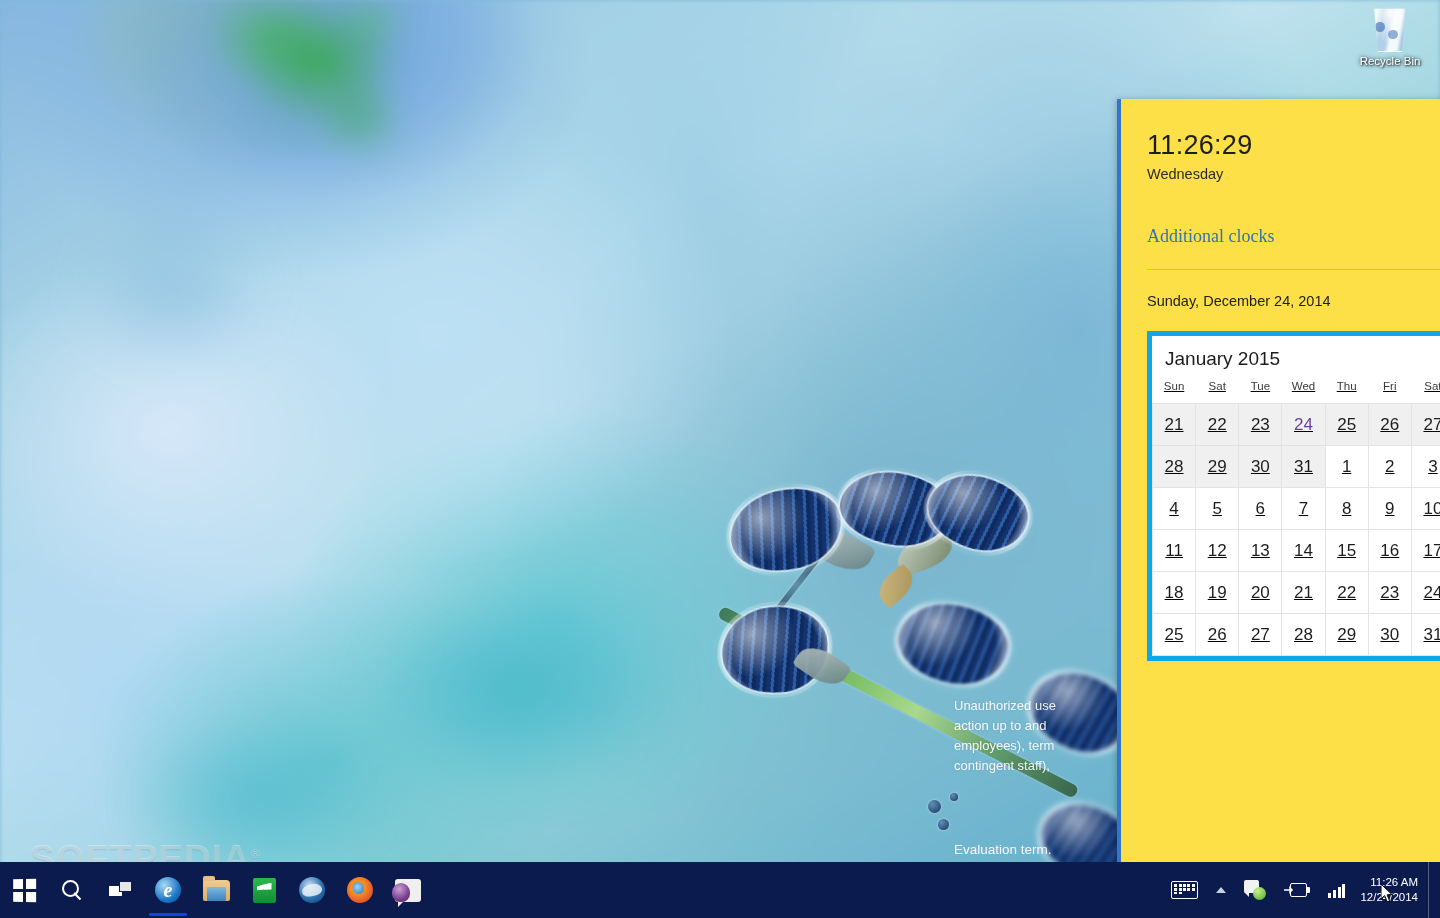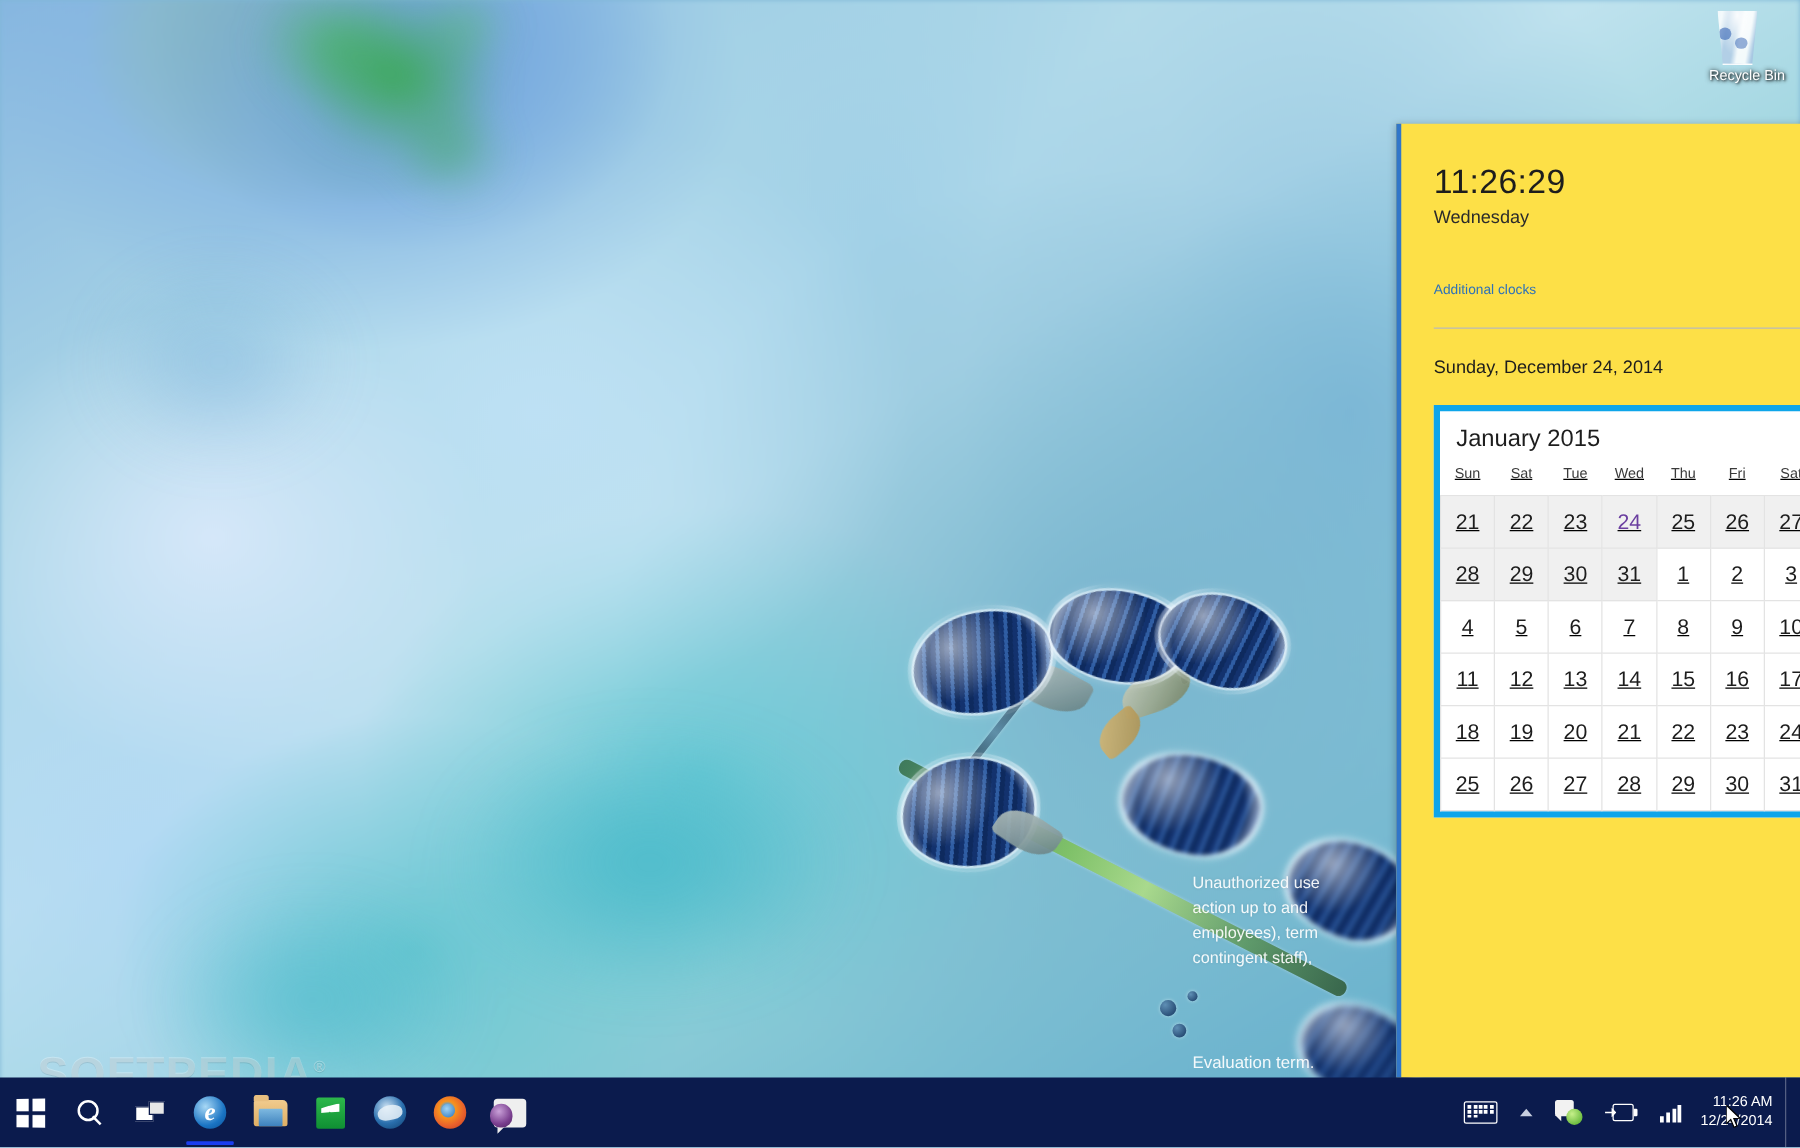--- a/index.html
+++ b/index.html
@@ -117,21 +117,21 @@
   #softpedia-mark {
     position:absolute; left:30px; top:838px;
     font-size:37px; font-weight:bold; letter-spacing:1px;
     color:rgba(255,255,255,.30); text-shadow:0 1px 0 rgba(0,0,0,.10);
   }
   #softpedia-mark sup { font-size:13px; vertical-align:super; }
 
   
   #recycle-bin {
     position:absolute; left:1352px; top:6px; width:76px;
-    text-align:right; cursor:default;
+    text-align:center; cursor:default;
   }
   #recycle-bin .rb-glyph {
     width:42px; height:46px; margin:0 auto 3px;
     background:
       radial-gradient(ellipse at 50% 12%, rgba(255,255,255,.95), rgba(255,255,255,0) 60%),
       linear-gradient(100deg, rgba(255,255,255,.80) 0 18%, rgba(178,205,230,.85) 30% 45%,
                               rgba(255,255,255,.85) 55% 70%, rgba(165,195,225,.85) 80% 100%);
     clip-path:polygon(12% 6%, 88% 6%, 78% 100%, 22% 100%);
     border:1px solid rgba(255,255,255,.65);
     position:relative;
@@ -154,21 +154,21 @@
     position:absolute; left:1071px; top:99px; width:369px; height:763px;
     background:#fde047; border-left:4px solid #3176c9;
     box-shadow:-1px 0 6px rgba(0,0,0,.22);
     padding:0 26px;
     margin-left:46px;
   }
   #clock-time   { margin-top:30px; font-size:27px; color:#1d1d1d; letter-spacing:.3px; line-height:32px; }
   #clock-day    { margin-top:5px;  font-size:14.5px; color:#2b2b2b; }
   #additional-clocks {
     display:inline-block; margin-top:44px;
-    font-size:11px; color:#2f72b8; cursor:pointer;
+    font-size:18px; color:#2f72b8; cursor:pointer;font-family:Liberation Serif, serif;
   }
   #flyout-divider { margin-top:22px; height:1px; background:#b9b9b9; }
   #full-date { margin-top:23px; font-size:14.5px; color:#1d1d1d; }
 
   
   #calendar {
     margin-top:22px; border:5px solid #0ea5e9; background:#fff;
   }
   #calendar-month { font-size:19px; color:#1d1d1d; padding:12px 0 10px 13px; }
   #calendar-grid { width:100%; border-collapse:collapse; table-layout:fixed;text-decoration:underline; }

